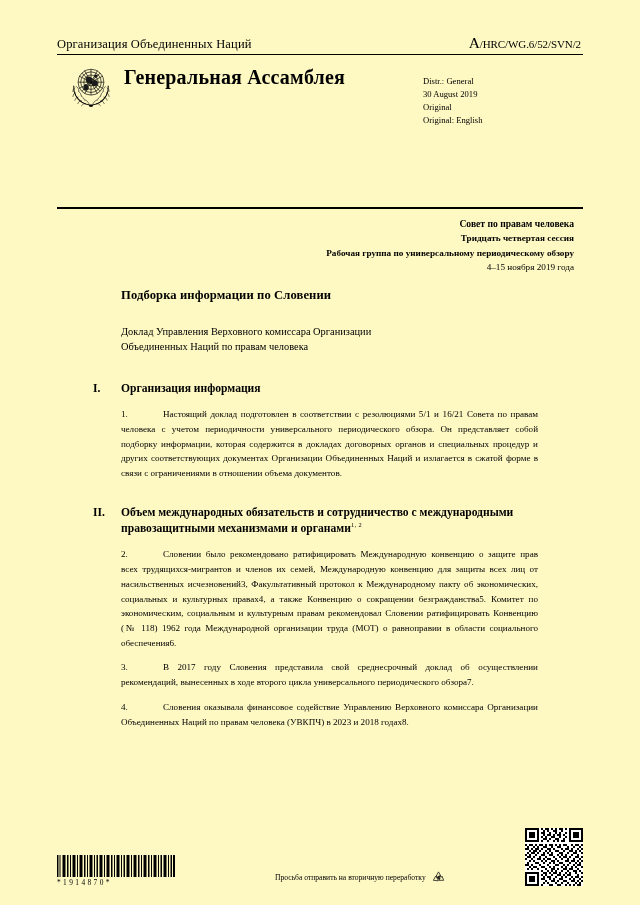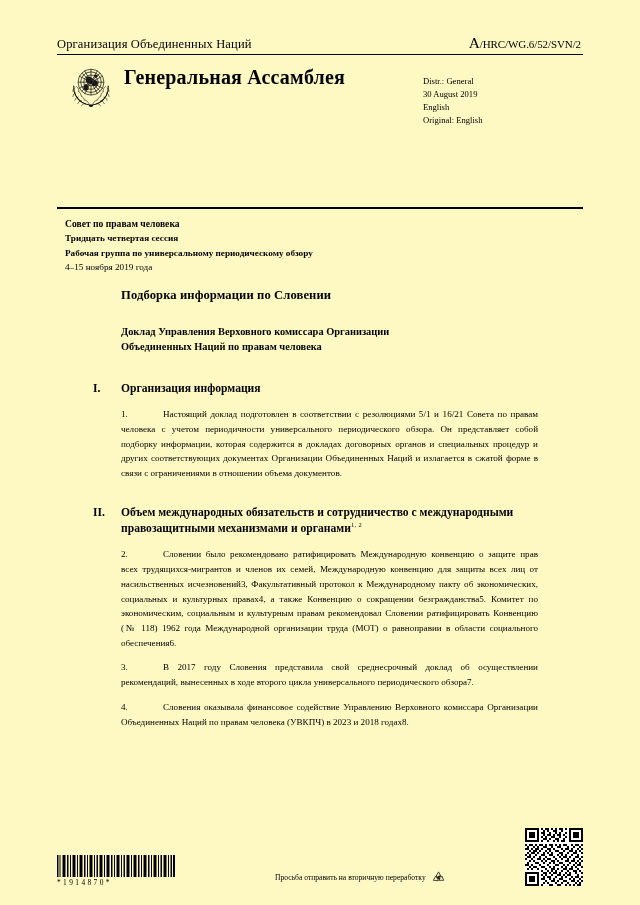--- a/index.html
+++ b/index.html
@@ -85,25 +85,26 @@
     left: 57px;
     top: 207px;
     width: 526px;
     height: 2px;
     background: #000;
   }
 
   
   .organ-block {
     position: absolute;
-    left: 65px;
+    left: 48px;
     top: 216px;
     width: 526px;
     font-size: 9.2px;
     line-height: 1.58;
+    text-align: right;
   }
   .organ-block .b1 {
     font-weight: bold;
     font-size: 9.6px;
   }
   .organ-block .b2 {
     font-weight: bold;
   }
   .organ-block .plain {
     font-weight: normal;
@@ -117,21 +118,21 @@
     width: 417px;
   }
   .title-main {
     font-size: 12.6px;
     font-weight: bold;
     letter-spacing: 0.1px;
     margin: 0 0 22px 0;
   }
   .subtitle {
     font-size: 10.4px;
-    font-weight: bold;
+    font-weight: normal;
     line-height: 1.42;
     margin: 0 0 26px 0;
   }
 
   .section-head {
     position: relative;
     font-size: 11.6px;
     font-weight: bold;
     line-height: 1.36;
     margin: 0 0 11px 0;
@@ -281,21 +282,21 @@
             <path d="M62 75 q-5 2 -8 8"></path>
         </g>
         <ellipse cx="50" cy="87.5" rx="4.5" ry="2.4" fill="#000"></ellipse>
       </svg>
 
       <div class="ga-title">Генеральная Ассамблея</div>
 
       <div class="distr-block">
         <div>Distr.: General</div>
         <div>30 August 2019</div>
-        <div>English</div>
+        <div>Original</div>
         <div>Original: English</div>
       </div>
 
     </div>
   </div>
 
   <div class="thick-rule"></div>
 
   <div class="organ-block">
     <div class="b1">Совет по правам человека</div>

